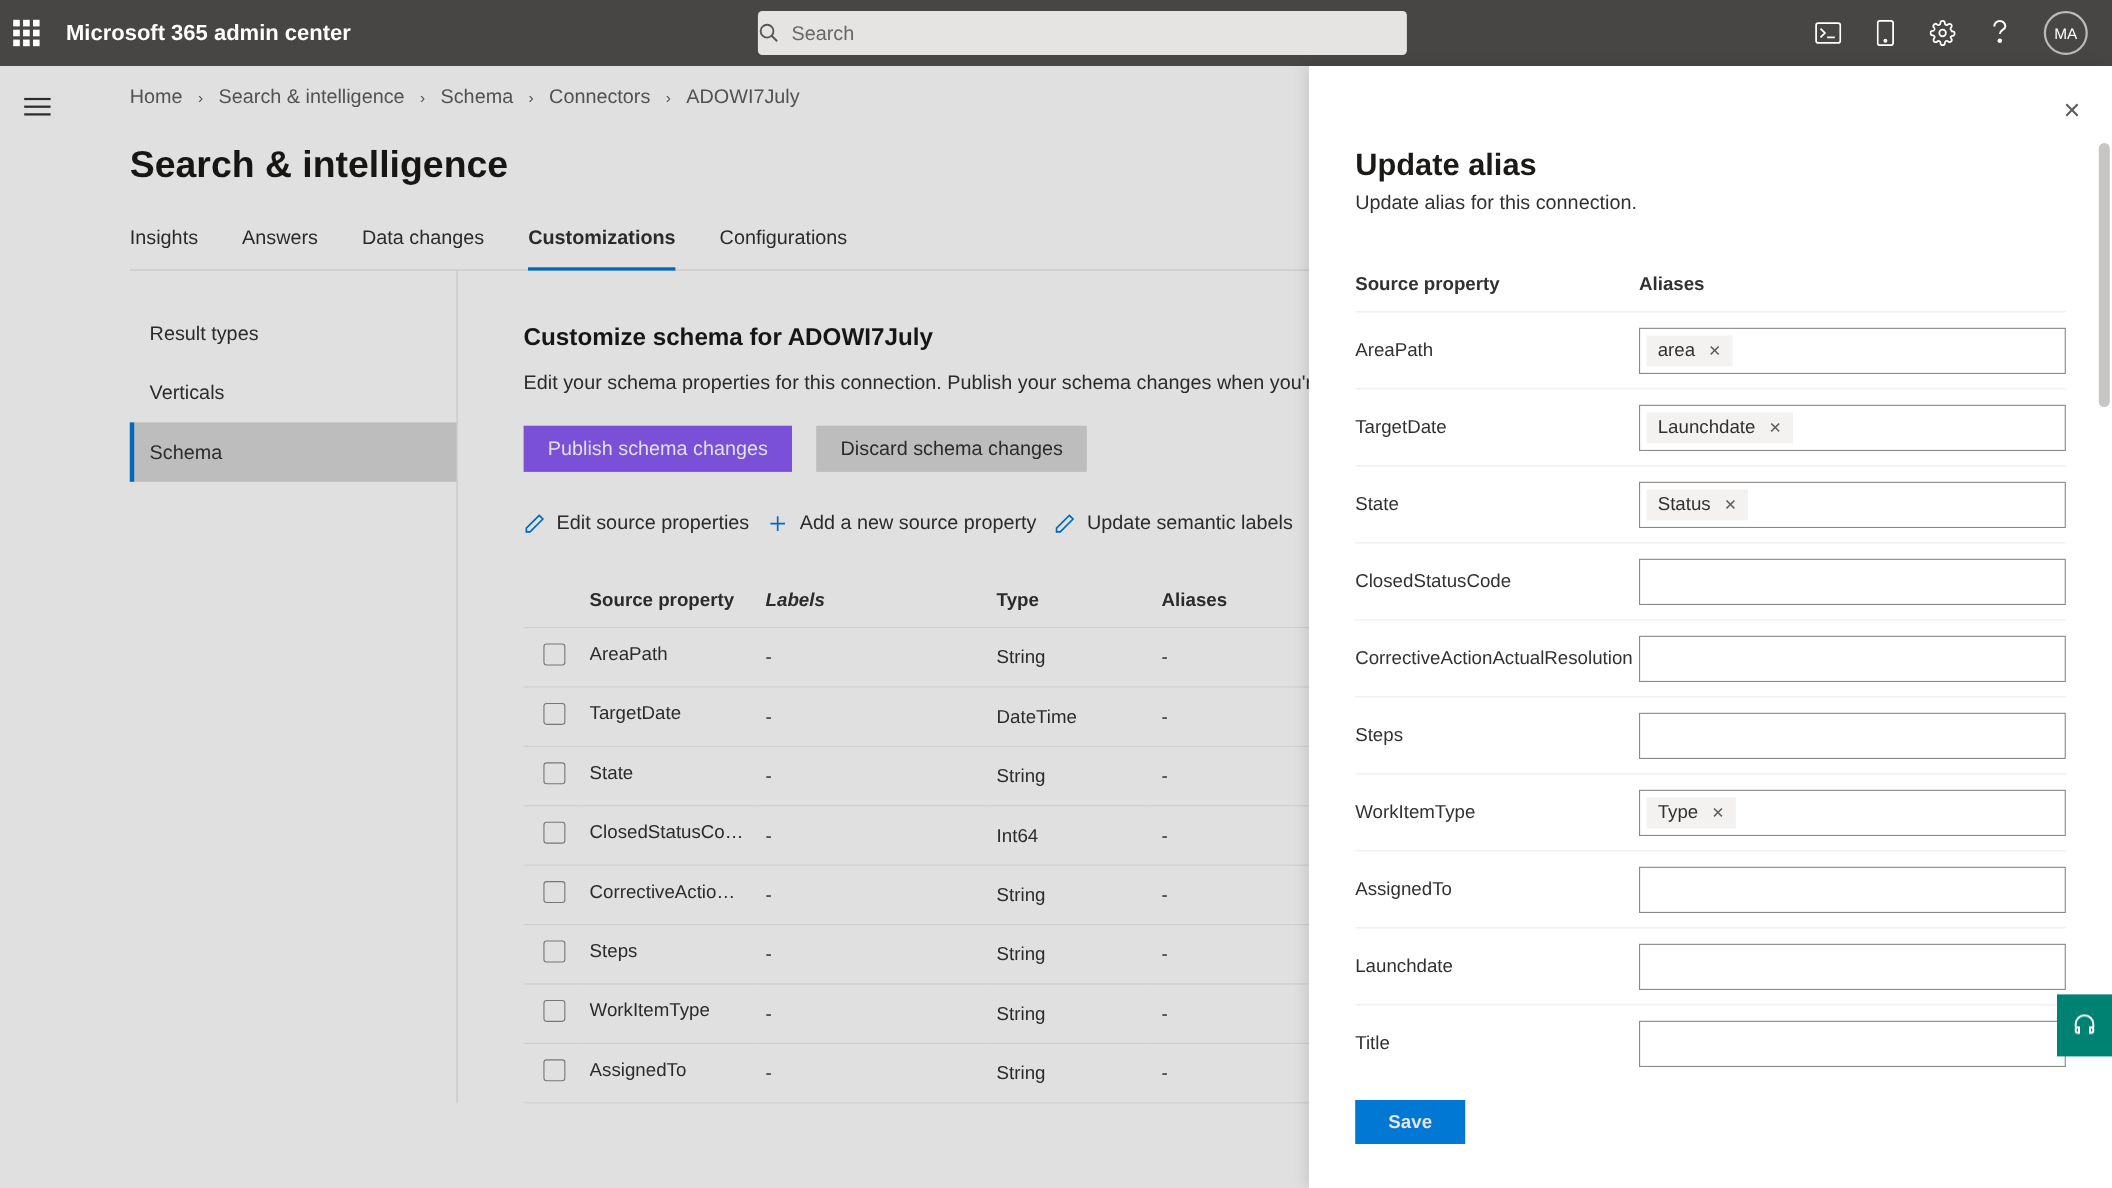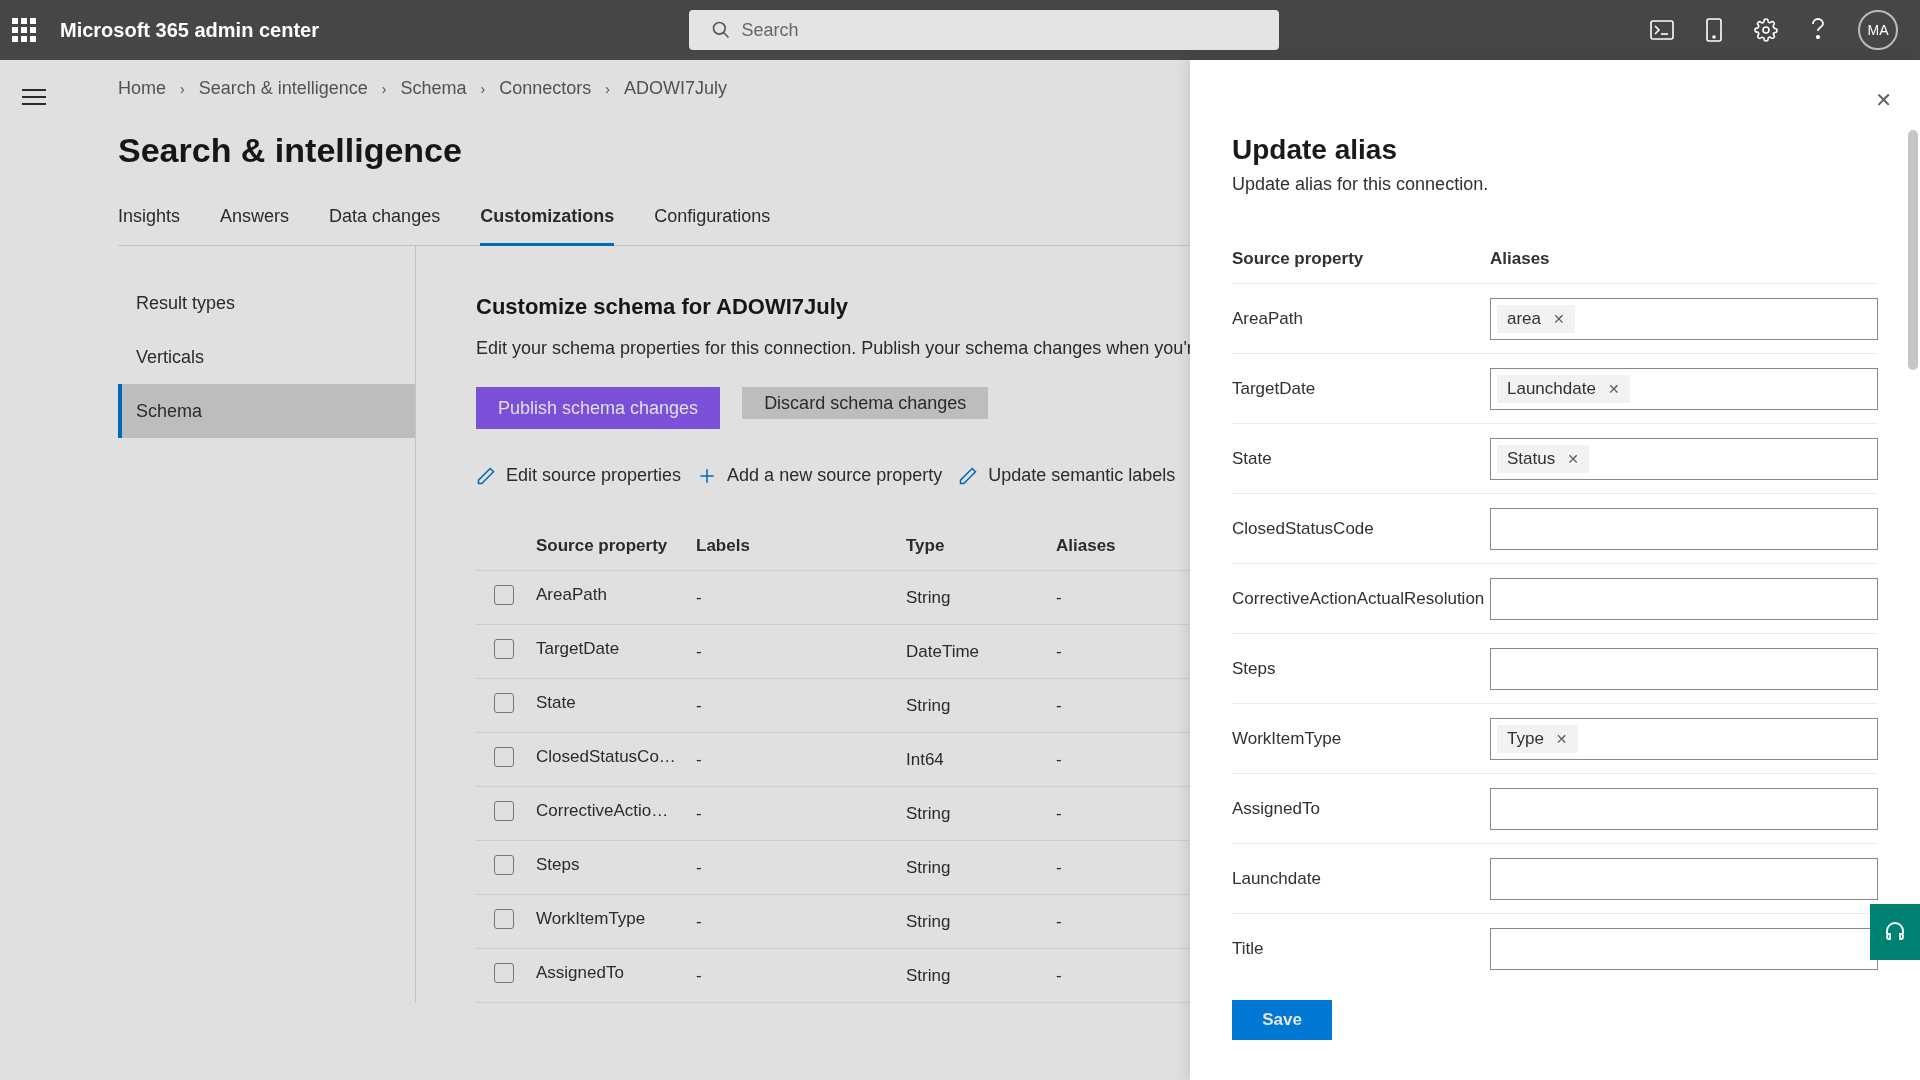--- a/index.html
+++ b/index.html
@@ -4,21 +4,21 @@
 <style>
 * { margin: 0; padding: 0; box-sizing: border-box; font-family: 'Segoe UI', Tahoma, sans-serif; }
 body { width: 1920px; height: 1080px; overflow: hidden; background: #f5f5f5; position: relative; }
 
 
 .header { height: 60px; background: #484644; display: flex; align-items: center; padding: 0 12px; color: #fff; }
 .waffle { width: 24px; height: 24px; display: grid; grid-template-columns: repeat(3,6px); grid-template-rows: repeat(3,6px); gap: 3px; margin-right: 24px; cursor: pointer; }
 .waffle span { background: #fff; }
 .app-title { font-size: 20px; font-weight: 600; flex: 0 0 auto; }
 .search-wrap { flex: 1; display: flex; justify-content: center; }
-.search-box { width: 590px; height: 40px; background: #e5e4e3; border-radius: 4px; display: flex; align-items: center; padding: 0 22px; color: #555; }
+.search-box { width: 590px; height: 40px; background: #e5e4e3; border-radius: 4px; display: flex; align-items: center; padding: 0 0; color: #555; }
 .search-box svg { margin-right: 10px; }
 .search-box span { font-size: 18px; color: #666; }
 .header-actions { display: flex; align-items: center; gap: 28px; padding-right: 10px; }
 .header-icon { width: 24px; height: 24px; display: flex; align-items: center; justify-content: center; cursor: pointer; }
 .avatar { width: 40px; height: 40px; border: 2px solid #bbb; border-radius: 50%; display: flex; align-items: center; justify-content: center; font-size: 14px; color: #fff; }
 
 
 .main { position: absolute; top: 60px; left: 0; right: 0; bottom: 0; background: #fff; }
 .hamburger { position: absolute; top: 24px; left: 22px; cursor: pointer; }
 .hamburger div { width: 24px; height: 2px; background: #323130; margin: 5px 0; }
@@ -40,33 +40,33 @@
 .subarea { display: flex; margin-top: 0; }
 .sidenav { width: 298px; border-right: 1px solid #e1dfdd; padding-top: 30px; }
 .sidenav-item { height: 54px; display: flex; align-items: center; padding-left: 18px; font-size: 18px; color: #323130; cursor: pointer; }
 .sidenav-item.active { background: #d8d8d8; border-left: 4px solid #0078d4; padding-left: 14px; }
 
 .pane { flex: 1; padding: 48px 60px 0 60px; }
 .section-title { font-size: 22px; font-weight: 700; color: #1b1a19; }
 .section-desc { font-size: 18px; color: #323130; margin-top: 18px; }
 .btn-row { display: flex; gap: 22px; margin-top: 28px; }
 .btn-primary { background: #8b5cf6; color: #fff; border: none; height: 42px; padding: 0 22px; font-size: 18px; cursor: pointer; }
-.btn-secondary { background: #d8d8d8; color: #323130; border: none; height: 32px; padding: 0 22px; font-size: 18px; cursor: pointer; }
+.btn-secondary { background: #d8d8d8; color: #323130; border: none; height: 42px; padding: 0 22px; font-size: 18px; cursor: pointer; }
 
 .cmdbar { display: flex; gap: 16px; margin-top: 36px; }
 .cmd { display: flex; align-items: center; gap: 10px; font-size: 18px; color: #323130; cursor: pointer; }
 .cmd svg { color: #0078d4; }
 
 .table { margin-top: 36px; width: 100%; border-collapse: collapse; }
 .table th { text-align: left; font-size: 17px; font-weight: 600; color: #323130; padding: 14px 10px; border-bottom: 1px solid #edebe9; }
 .table td { font-size: 17px; color: #323130; padding: 14px 10px; border-bottom: 1px solid #edebe9; }
 .table th:first-child, .table td:first-child { width: 50px; padding-left: 18px; }
 .chk { width: 20px; height: 20px; border: 1px solid #8a8886; border-radius: 3px; display: inline-block; }
 .th-source { width: 150px; }
-.th-labels { width: 210px; }
+.th-labels { width: 210px; font-style: italic; }
 .th-type { width: 150px; }
 .truncate { max-width: 140px; overflow: hidden; text-overflow: ellipsis; white-space: nowrap; display: inline-block; }
 
 
 .scrim { position: absolute; inset: 0; background: rgba(0,0,0,0.12); }
 
 
 .panel { position: absolute; top: 60px; right: 0; bottom: 0; width: 730px; background: #fff; box-shadow: -4px 0 12px rgba(0,0,0,0.1); display: flex; flex-direction: column; }
 .panel-close { position: absolute; top: 28px; right: 28px; cursor: pointer; font-size: 20px; color: #605e5c; }
 .panel-inner { padding: 74px 42px 0 42px; flex: 1; overflow-y: auto; }

